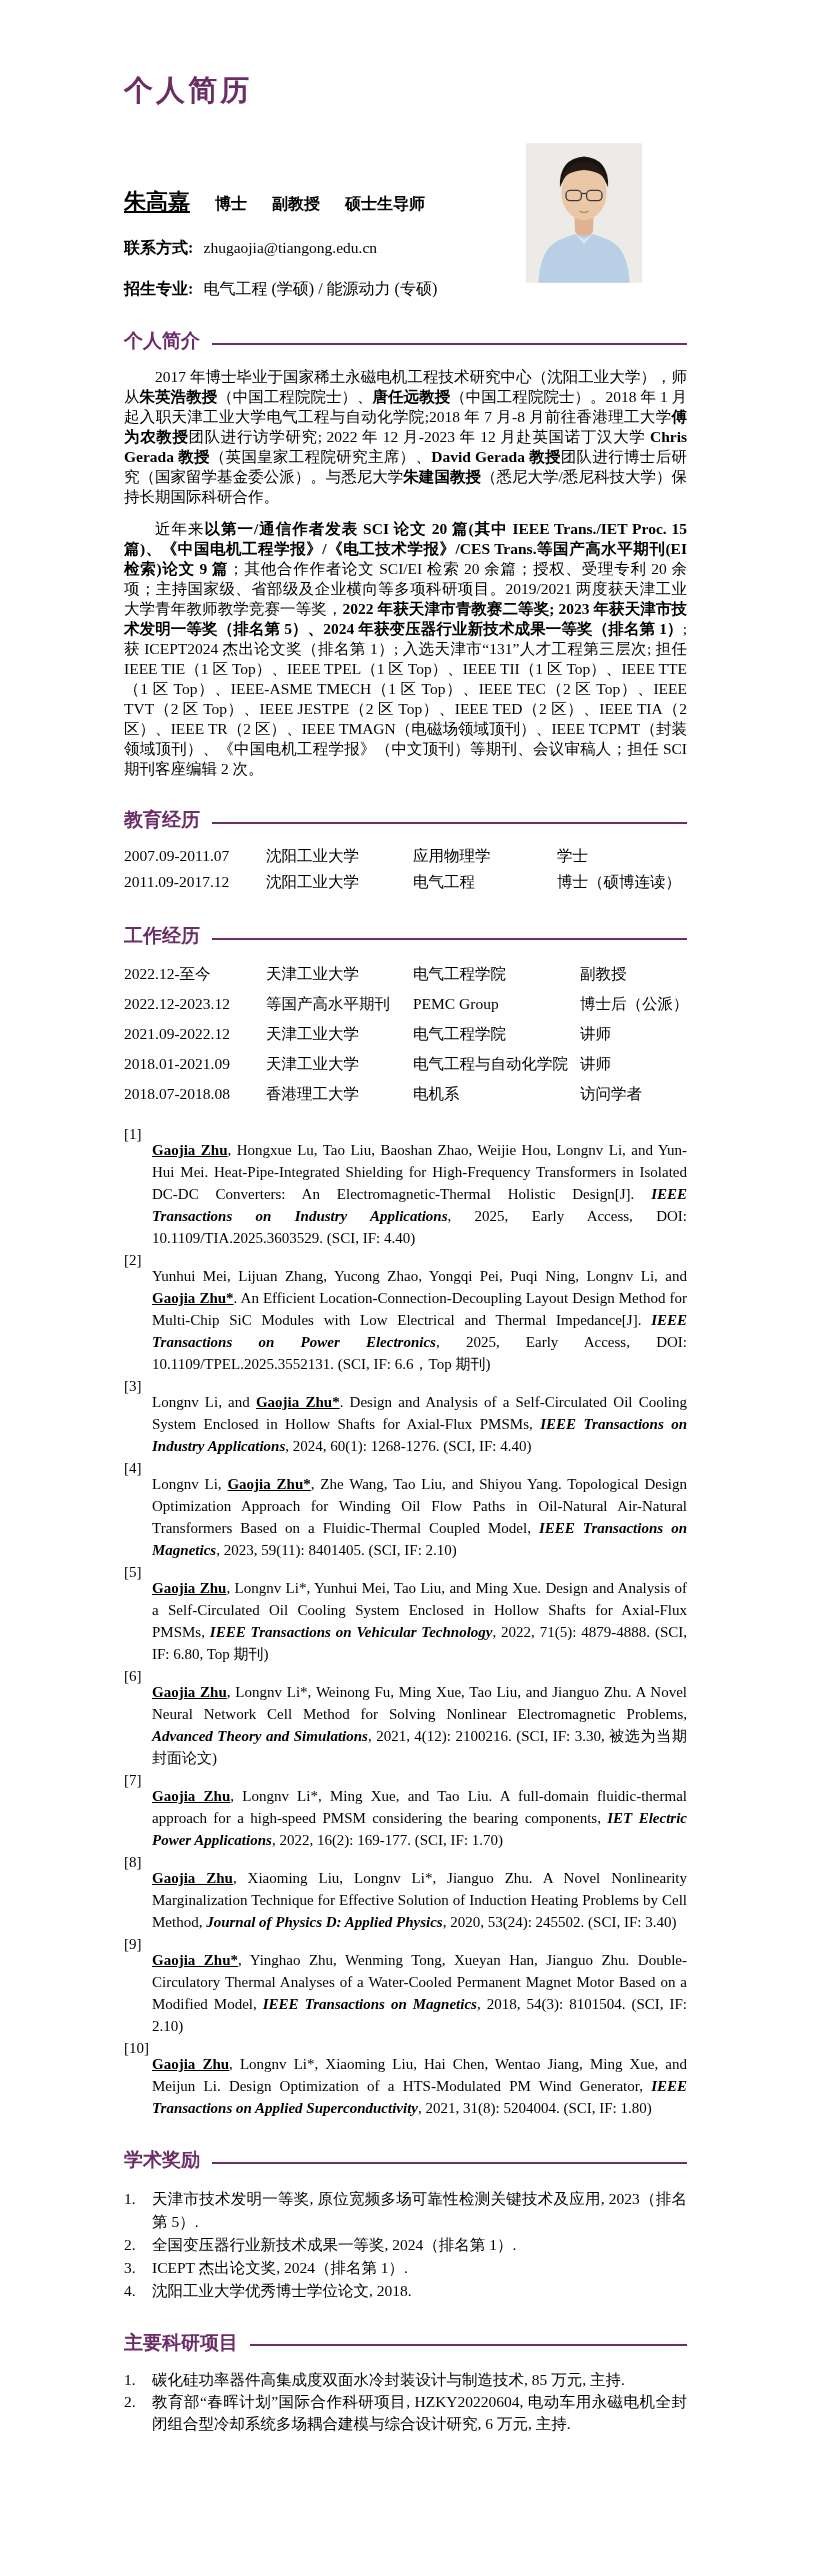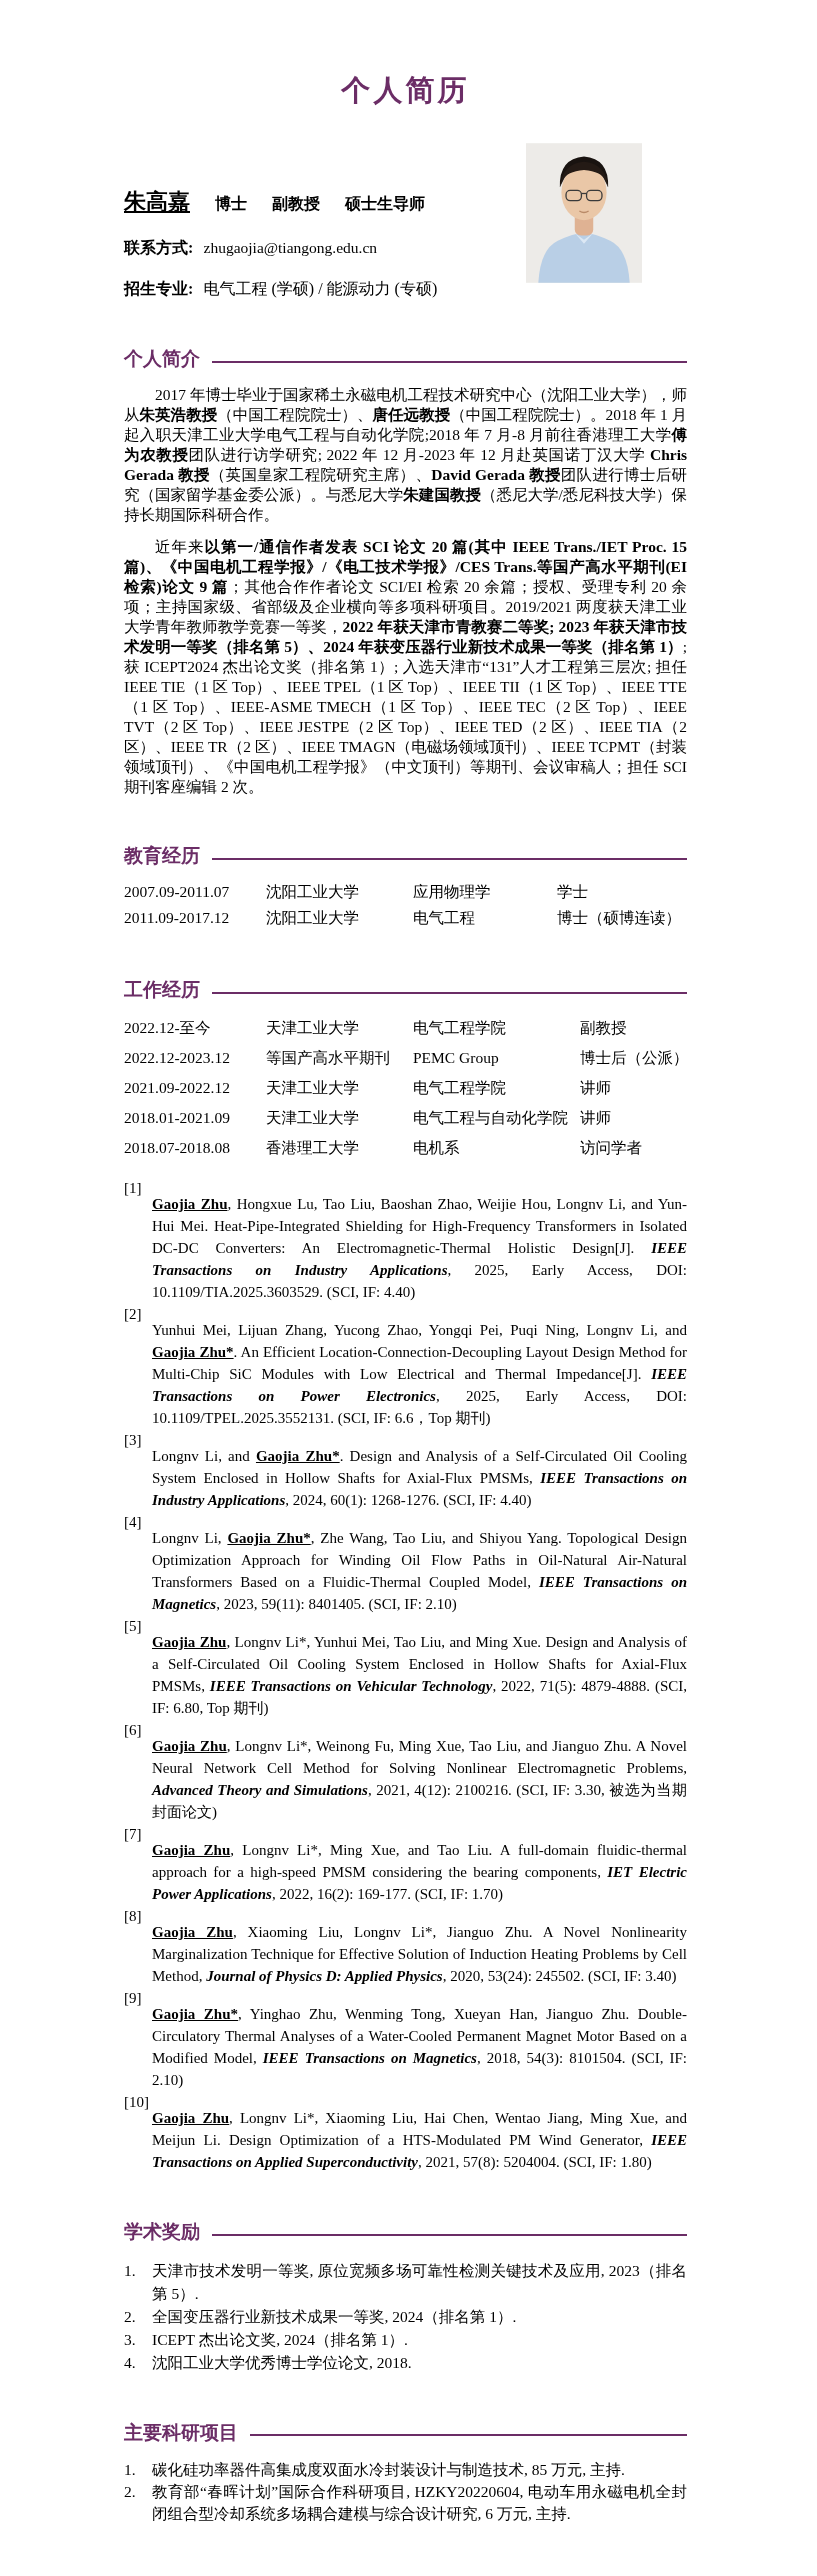--- a/index.html
+++ b/index.html
@@ -9,21 +9,21 @@
     position: relative;
     width: 818px;
     height: 3050px;
     background: var(--bg);
     color: var(--text);
     font-family: "Liberation Serif", "DejaVu Serif", serif;
     padding: 71px 131px 0 124px;
     overflow: hidden;
   }
   .doc-title {
-    text-align: center;
+    text-align: left;
     font-size: 29px;
     font-weight: bold;
     letter-spacing: 3.1px;
     color: var(--accent);
     font-family: Liberation Mono, monospace;
   }
   .identity { margin-top: 76px; display: flex; align-items: baseline; }
   .person-name { font-size: 22px; font-weight: bold; text-decoration: underline; }
   .cred { font-size: 16px; font-weight: bold; margin-left: 25px; }
   .cred:first-of-type { margin-left: 37px; }
@@ -34,21 +34,21 @@
 
   .photo {
     position: absolute;
     left: 526px;
     top: 143px;
     width: 116px;
     height: 140px;
     display: block;
   }
 
-  .sec-head { display: flex; align-items: center; margin-top: 46px; }
+  .sec-head { display: flex; align-items: center; margin-top: 28px; }
   .sec-title {
     font-size: 19px;
     font-weight: bold;
     color: var(--accent);
     white-space: nowrap;
   }
   .sec-rule { flex: 1; height: 2.1px; background: var(--accent); margin-left: 12.4px; margin-top: 5.2px; }
 
   .para {
     margin-top: 12.4px;
@@ -199,21 +199,21 @@
       <div class="pub">
         <span class="pub-num">[8]</span>
         <div class="pub-body"><span class="b u">Gaojia Zhu</span><span>, Xiaoming Liu, Longnv Li*, Jianguo Zhu. A Novel Nonlinearity Marginalization Technique for Effective Solution of Induction Heating Problems by Cell Method, </span><span class="b i">Journal of Physics D: Applied Physics</span><span>, 2020, 53(24): 245502. (SCI, IF: 3.40)</span></div>
       </div>
       <div class="pub">
         <span class="pub-num">[9]</span>
         <div class="pub-body"><span class="b u">Gaojia Zhu*</span><span>, Yinghao Zhu, Wenming Tong, Xueyan Han, Jianguo Zhu. Double-Circulatory Thermal Analyses of a Water-Cooled Permanent Magnet Motor Based on a Modified Model, </span><span class="b i">IEEE Transactions on Magnetics</span><span>, 2018, 54(3): 8101504. (SCI, IF: 2.10)</span></div>
       </div>
       <div class="pub">
         <span class="pub-num">[10]</span>
-        <div class="pub-body"><span class="b u">Gaojia Zhu</span><span>, Longnv Li*, Xiaoming Liu, Hai Chen, Wentao Jiang, Ming Xue, and Meijun Li. Design Optimization of a HTS-Modulated PM Wind Generator, </span><span class="b i">IEEE Transactions on Applied Superconductivity</span><span>, 2021, 57(8): 5204004. (SCI, IF: 1.80)</span></div>
+        <div class="pub-body"><span class="b u">Gaojia Zhu</span><span>, Longnv Li*, Xiaoming Liu, Hai Chen, Wentao Jiang, Ming Xue, and Meijun Li. Design Optimization of a HTS-Modulated PM Wind Generator, </span><span class="b i">IEEE Transactions on Applied Superconductivity</span><span>, 2021, 31(8): 5204004. (SCI, IF: 1.80)</span></div>
       </div>
     </div>
 
   <div class="sec-head">
     <span class="sec-title">学术奖励</span>
     <span class="sec-rule"></span>
   </div>
   <div id="awards-list" class="num-list awards-list">
       <div class="li">
         <span class="li-num">1.</span>

